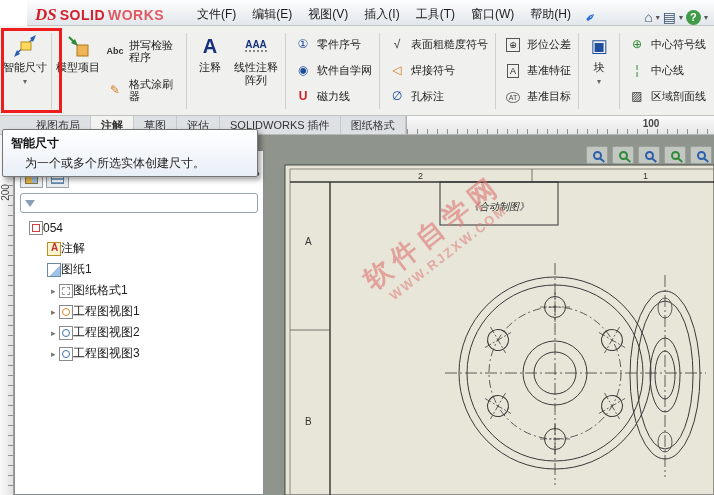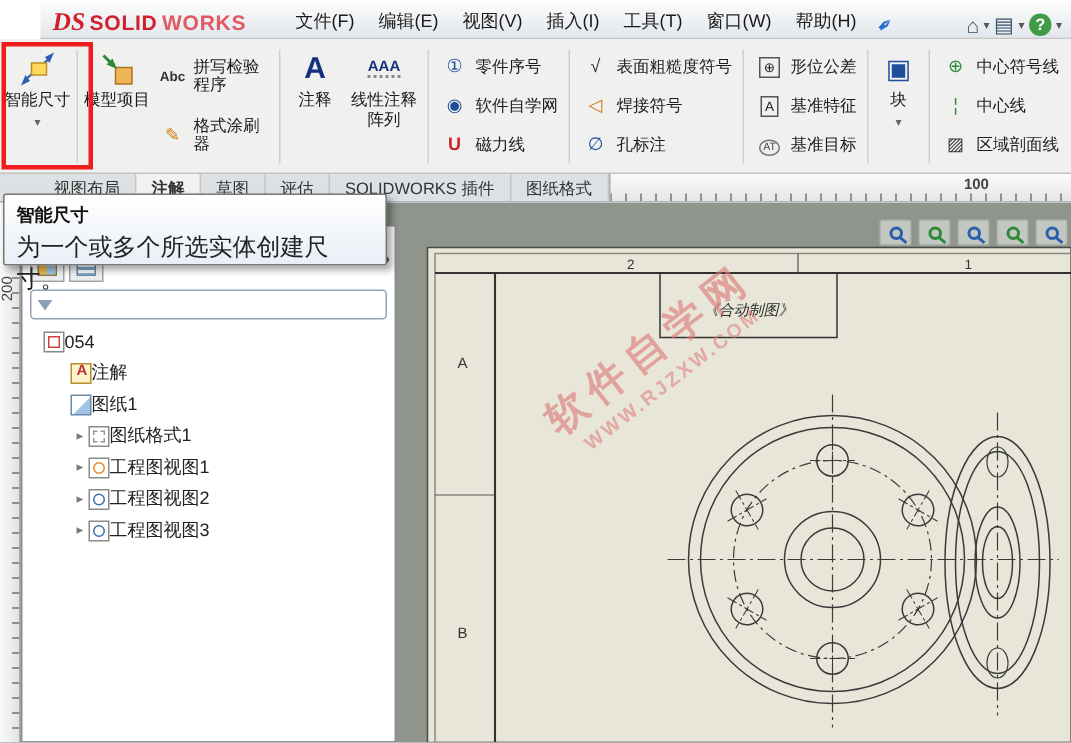--- a/index.html
+++ b/index.html
@@ -90,21 +90,21 @@
   .ti-ann { border-color:#b5922c; background:#fdf3cd; }
   .ti-ann::after { content:"A"; position:absolute; left:3px; top:-1px; font-size:10px; font-weight:bold; color:#c03030; }
   .ti-sheet { background:linear-gradient(135deg,#fff 55%,#9ec3e6 55%); border-color:#6a8aa8; }
   .ti-format::after { content:""; position:absolute; inset:2px; border:1px dashed #999; }
   .ti-view-o::after { content:""; position:absolute; inset:2px; border:1px solid #e08820; border-radius:50%; }
   .ti-view-b::after { content:""; position:absolute; inset:2px; border:1px solid #3a6fb0; border-radius:50%; }
 
   
   .tooltip { position:absolute; left:2px; top:129px; width:256px; height:48px; background:linear-gradient(#ffffff,#e9eff7); border:1px solid #767676; border-radius:2px; box-shadow:3px 3px 5px rgba(0,0,0,.35); z-index:40; padding:5px 8px; }
   .tt-title { font-weight:bold; font-size:12px; color:#111; margin-bottom:3px; }
-  .tt-desc { font-size:16px; color:#222; }
+  .tt-desc { font-size:12px; color:#222;margin-left:14px; }
 
   
   .redbox { position:absolute; left:1px; top:28px; width:61px; height:85px; border:3px solid #ee1c1c; z-index:50; pointer-events:none; }
 </style>
 </head>
 <body>
 
 <div class="menubar">
   <div class="logo">
     <span class="logo-ds">DS</span>

